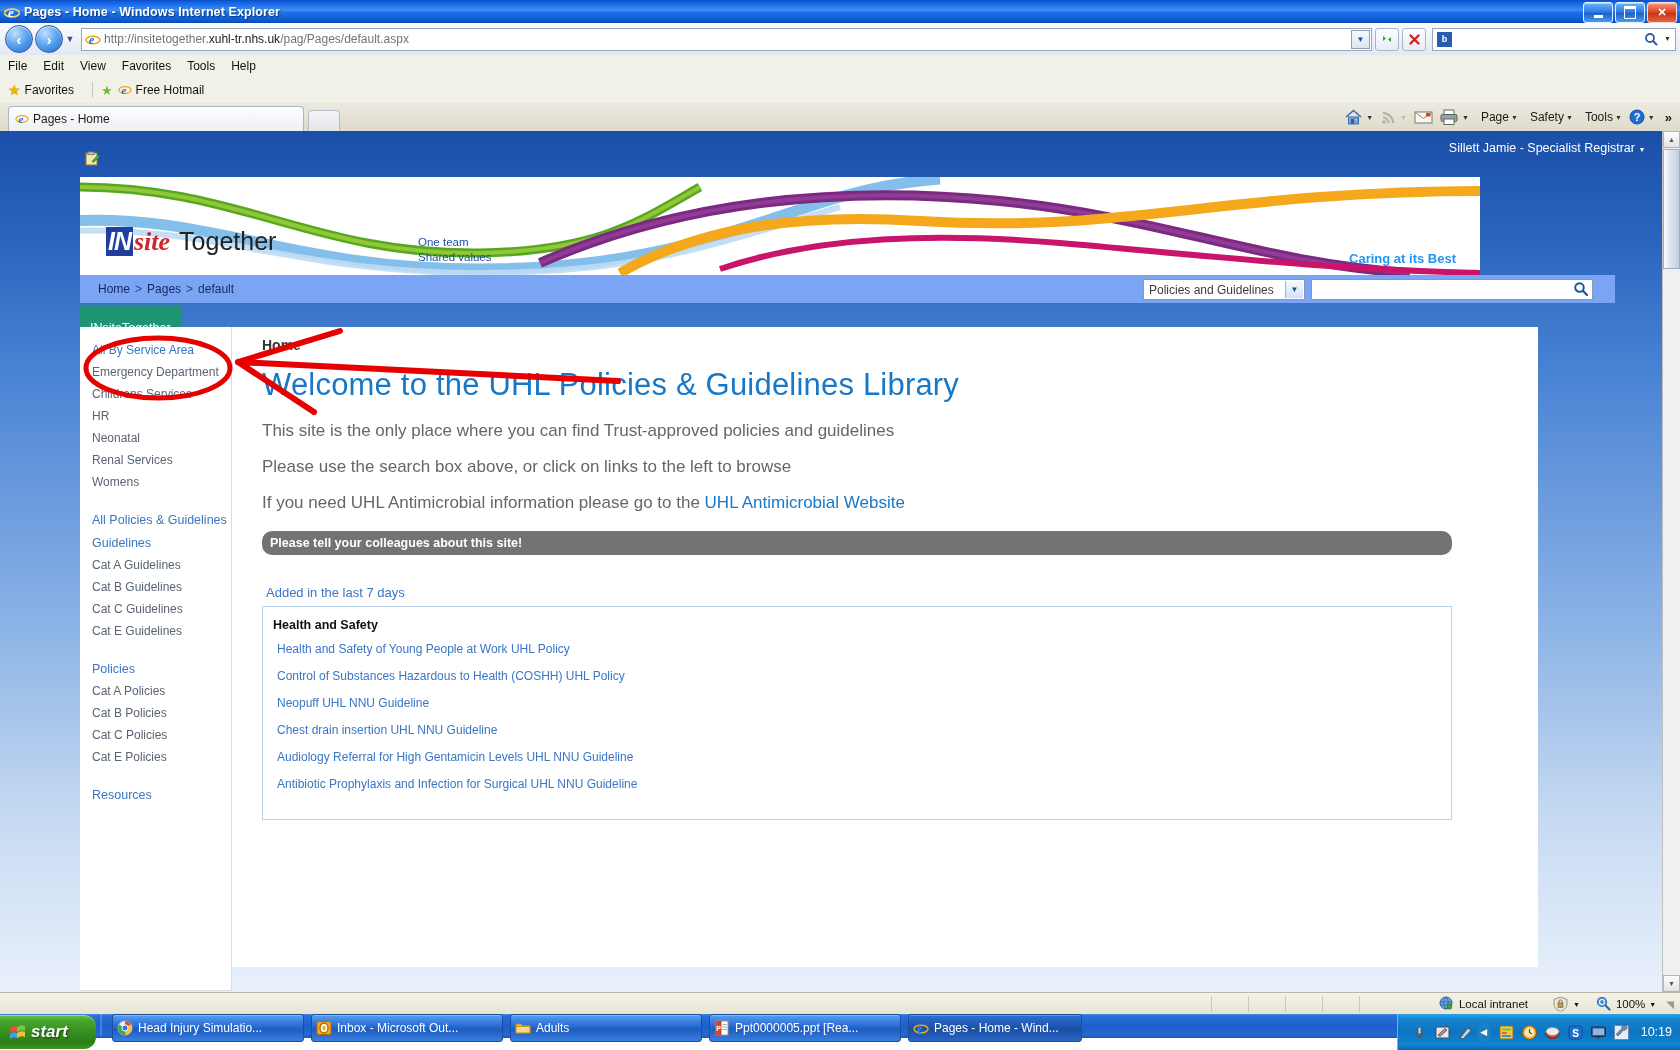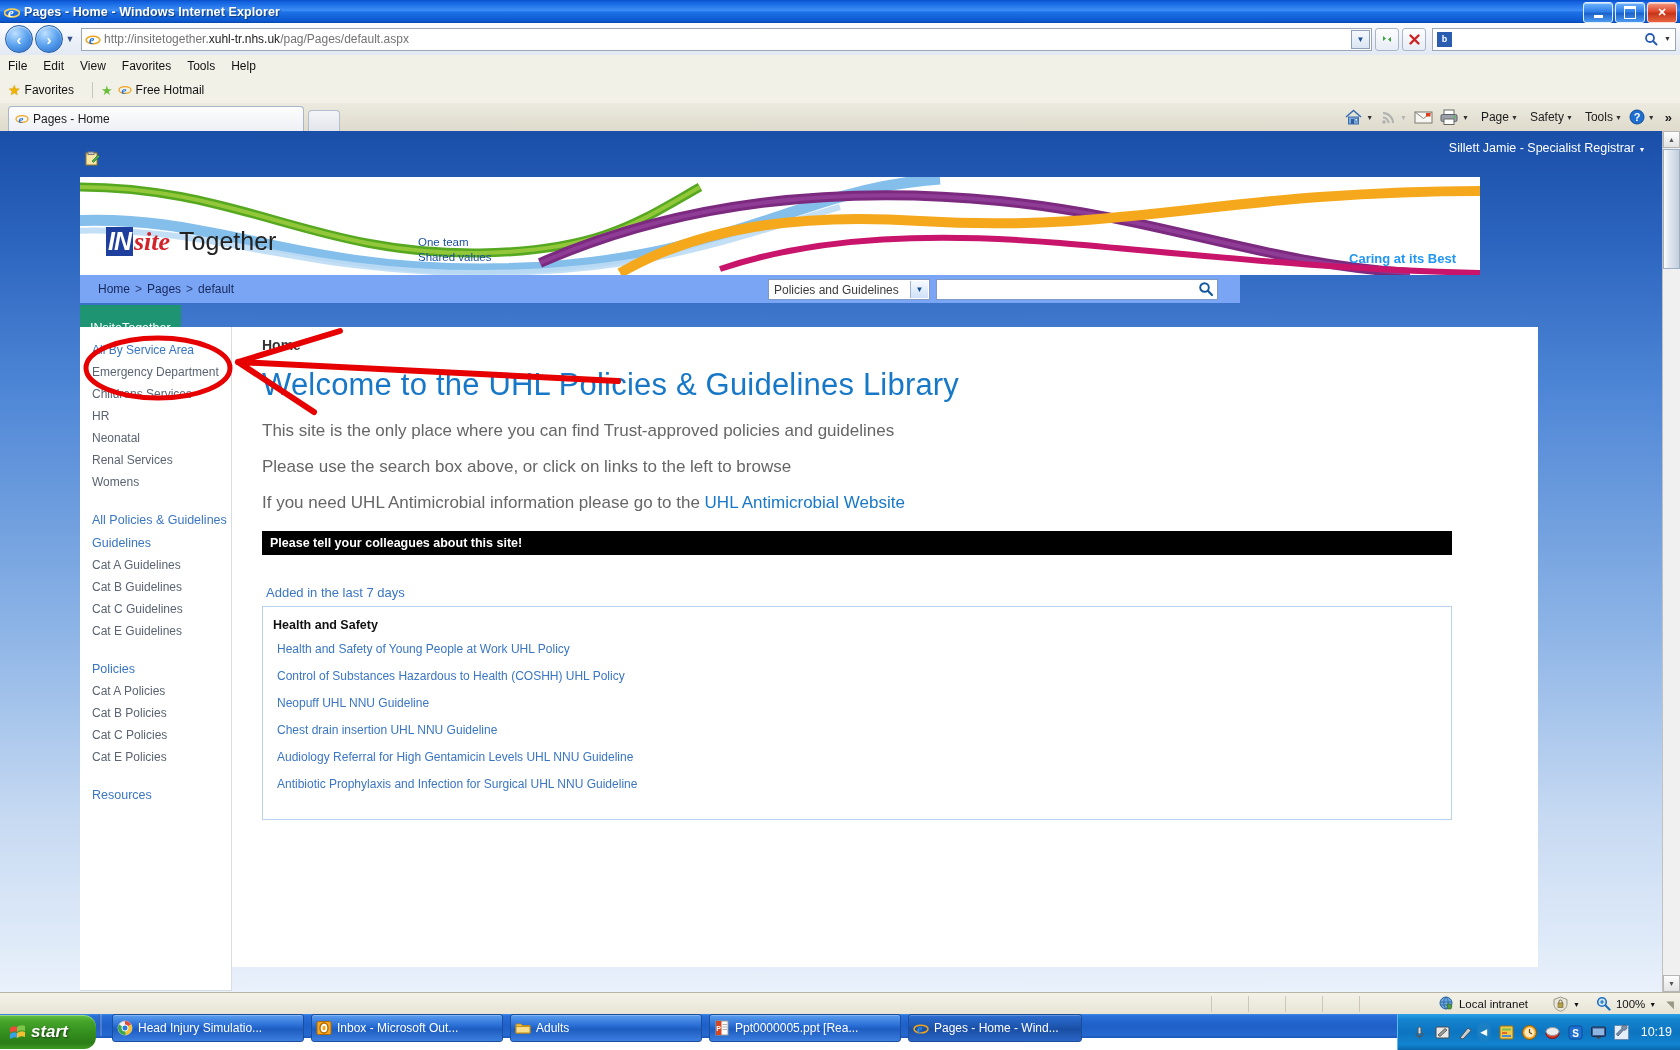--- a/index.html
+++ b/index.html
@@ -101,21 +101,21 @@
   .logo{position:absolute;left:26px;top:50px;display:flex;align-items:baseline;}
   .logo .in{background:#1e3f9e;color:#fff;font-weight:bold;font-size:25px;font-style:italic;
     padding:0 2px;letter-spacing:-1px;font-family:"Liberation Sans",sans-serif;}
   .logo .site{color:#d2232a;font-weight:bold;font-style:italic;font-size:26px;margin-left:1px;
     font-family:"Liberation Serif",serif;}
   .logo .tog{color:#222;font-size:25px;margin-left:9px;font-family:"Liberation Sans",sans-serif;}
   .tagline{position:absolute;left:338px;top:58px;color:#1a4f9c;font-size:11.5px;line-height:15px;}
   .caring{position:absolute;right:24px;bottom:9px;color:#2196f3;font-size:13px;font-weight:bold;}
 
   
-  .navstrip{position:absolute;left:80px;top:144px;width:1160px;height:28px;background:#7aa5f5;
+  .navstrip{position:absolute;left:80px;top:144px;width:1535px;height:28px;background:#7aa5f5;
     display:flex;align-items:center;}
   .crumb{margin-left:18px;font-size:12px;color:#16285c;}
   .crumb .sep{margin:0 5px;color:#2b3f7a;}
   .scopebox{position:absolute;right:310px;top:4px;width:155px;height:19px;background:#fff;
     border:1px solid #7f99c4;display:flex;align-items:center;font-size:12px;color:#3b3b3b;padding-left:5px;}
   .scope-ar{position:absolute;right:1px;top:1px;width:17px;height:17px;
     background:linear-gradient(to bottom,#f6faff,#cfe0f7);border-left:1px solid #9fb5d6;
     display:flex;align-items:center;justify-content:center;font-size:8px;color:#14508f;}
   .sqbox{position:absolute;right:22px;top:4px;width:280px;height:19px;background:#fff;border:1px solid #7f99c4;}
   .sqgo{position:absolute;right:26px;top:6px;color:#1a4f9c;font-size:14px;}
@@ -135,21 +135,21 @@
   .navlink.hdr{color:#3a76c4;font-size:12.5px;}
   .navgap{height:16px;}
 
   
   .main{position:absolute;left:152px;top:0;right:0;padding:0 0 0 0;}
   .mainpad{padding:10px 28px 0 30px;}
   .home-lbl{font-size:14px;font-weight:bold;color:#333;margin:0 0 4px 0;}
   h1.welcome{font-size:31px;color:#1878c8;font-weight:normal;margin:14px 0 18px 0;letter-spacing:.2px;}
   p.lead{font-size:17px;color:#666;margin:0 0 16px 0;font-weight:normal;}
   p.lead a{color:#1878c8;text-decoration:none;}
-  .redband{background:#000000;color:#fff;font-size:12.5px;font-weight:bold;padding:5px 8px;margin:18px 0 0 0;width:1190px;box-sizing:border-box;}
+  .redband{background:#737373;color:#fff;font-size:12.5px;font-weight:bold;padding:5px 8px;margin:18px 0 0 0;width:1190px;box-sizing:border-box;border-radius:10px;}
   .added-lbl{font-size:13px;color:#3a76c4;margin:30px 0 6px 4px;}
   .addedbox{border:1px solid #b9d3ef;width:1190px;box-sizing:border-box;padding:9px 12px 14px 10px;}
   .grp{font-size:12.5px;font-weight:bold;color:#111;margin:2px 0 10px 0;}
   .doclink{display:block;font-size:12px;color:#3a76c4;text-decoration:none;margin:0 0 13px 4px;}
 
   
   .anno{position:absolute;left:0;top:0;width:1680px;height:1050px;pointer-events:none;}
 
   
   .statusbar{position:absolute;left:0;top:992px;width:1680px;height:22px;

